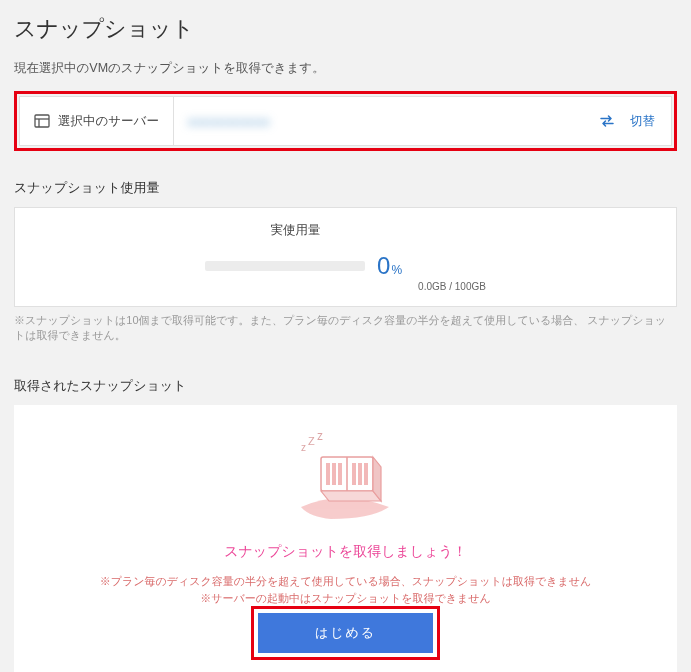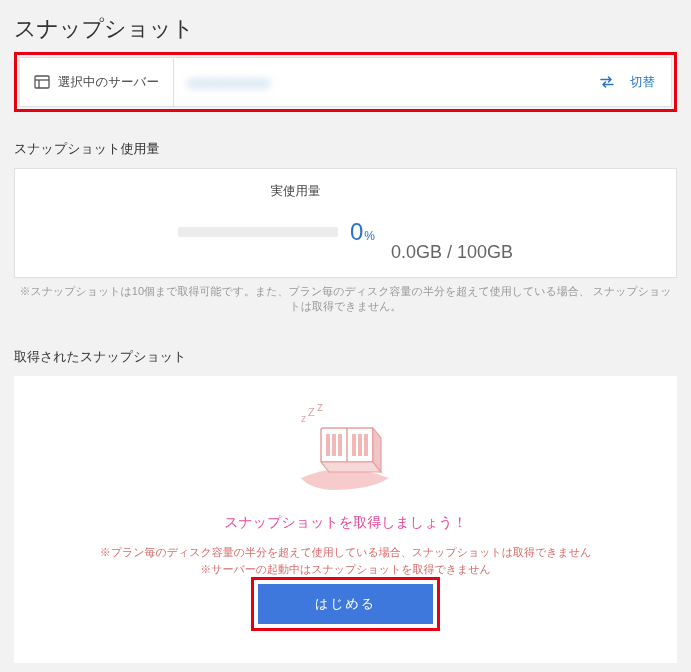--- a/index.html
+++ b/index.html
@@ -10,21 +10,21 @@
   height: 672px;
   overflow: hidden;
   color: #333;
   font-size: 13px;
 }
 .page { padding: 14px 14px; }
 .page-title {
   font-size: 22px;
   font-weight: normal;
   color: #333;
-  margin-bottom: 8px;
+  margin-bottom: 16px;
 }
 .page-desc {
   font-size: 12.5px;
   color: #555;
   margin-bottom: 14px;
 }
 
 
 .server-card-wrap {
   border: 3px solid #e60012;
@@ -105,31 +105,30 @@
   font-size: 24px;
   color: #2a74c7;
   font-weight: normal;
 }
 .usage-pct-suffix {
   font-size: 12px;
   color: #2a74c7;
   margin-left: 1px;
 }
 .usage-text {
-  font-size: 18px;
+  font-size: 10px;
   color: #666;
   margin-left: 4px;
   margin-top: 42px;
 }
 .usage-note {
   font-size: 11px;
   color: #999;
   margin-top: 6px;
   margin-bottom: 34px;
-  text-align: center;
 }
 
 
 .empty-card {
   background: #fff;
   text-align: center;
   padding: 24px 20px 32px;
 }
 .empty-illustration {
   width: 150px;
@@ -161,20 +160,21 @@
   cursor: pointer;
   letter-spacing: 2px;
 }
 svg { display: block; }
 </style>
 </head>
 <body>
 
 <div class="page">
   <h1 class="page-title">スナップショット</h1>
+  <p class="page-desc">現在選択中のVMのスナップショットを取得できます。</p>
 
   <div class="server-card-wrap">
     <div class="server-card">
       <div class="server-label">
         <span>
           <svg width="16" height="14" viewBox="0 0 16 14" fill="none" stroke="#555" stroke-width="1.3">
             <rect x="1" y="1" width="14" height="12" rx="1"></rect>
             <line x1="1" y1="5" x2="15" y2="5"></line>
             <line x1="5" y1="5" x2="5" y2="13"></line>
           </svg>

